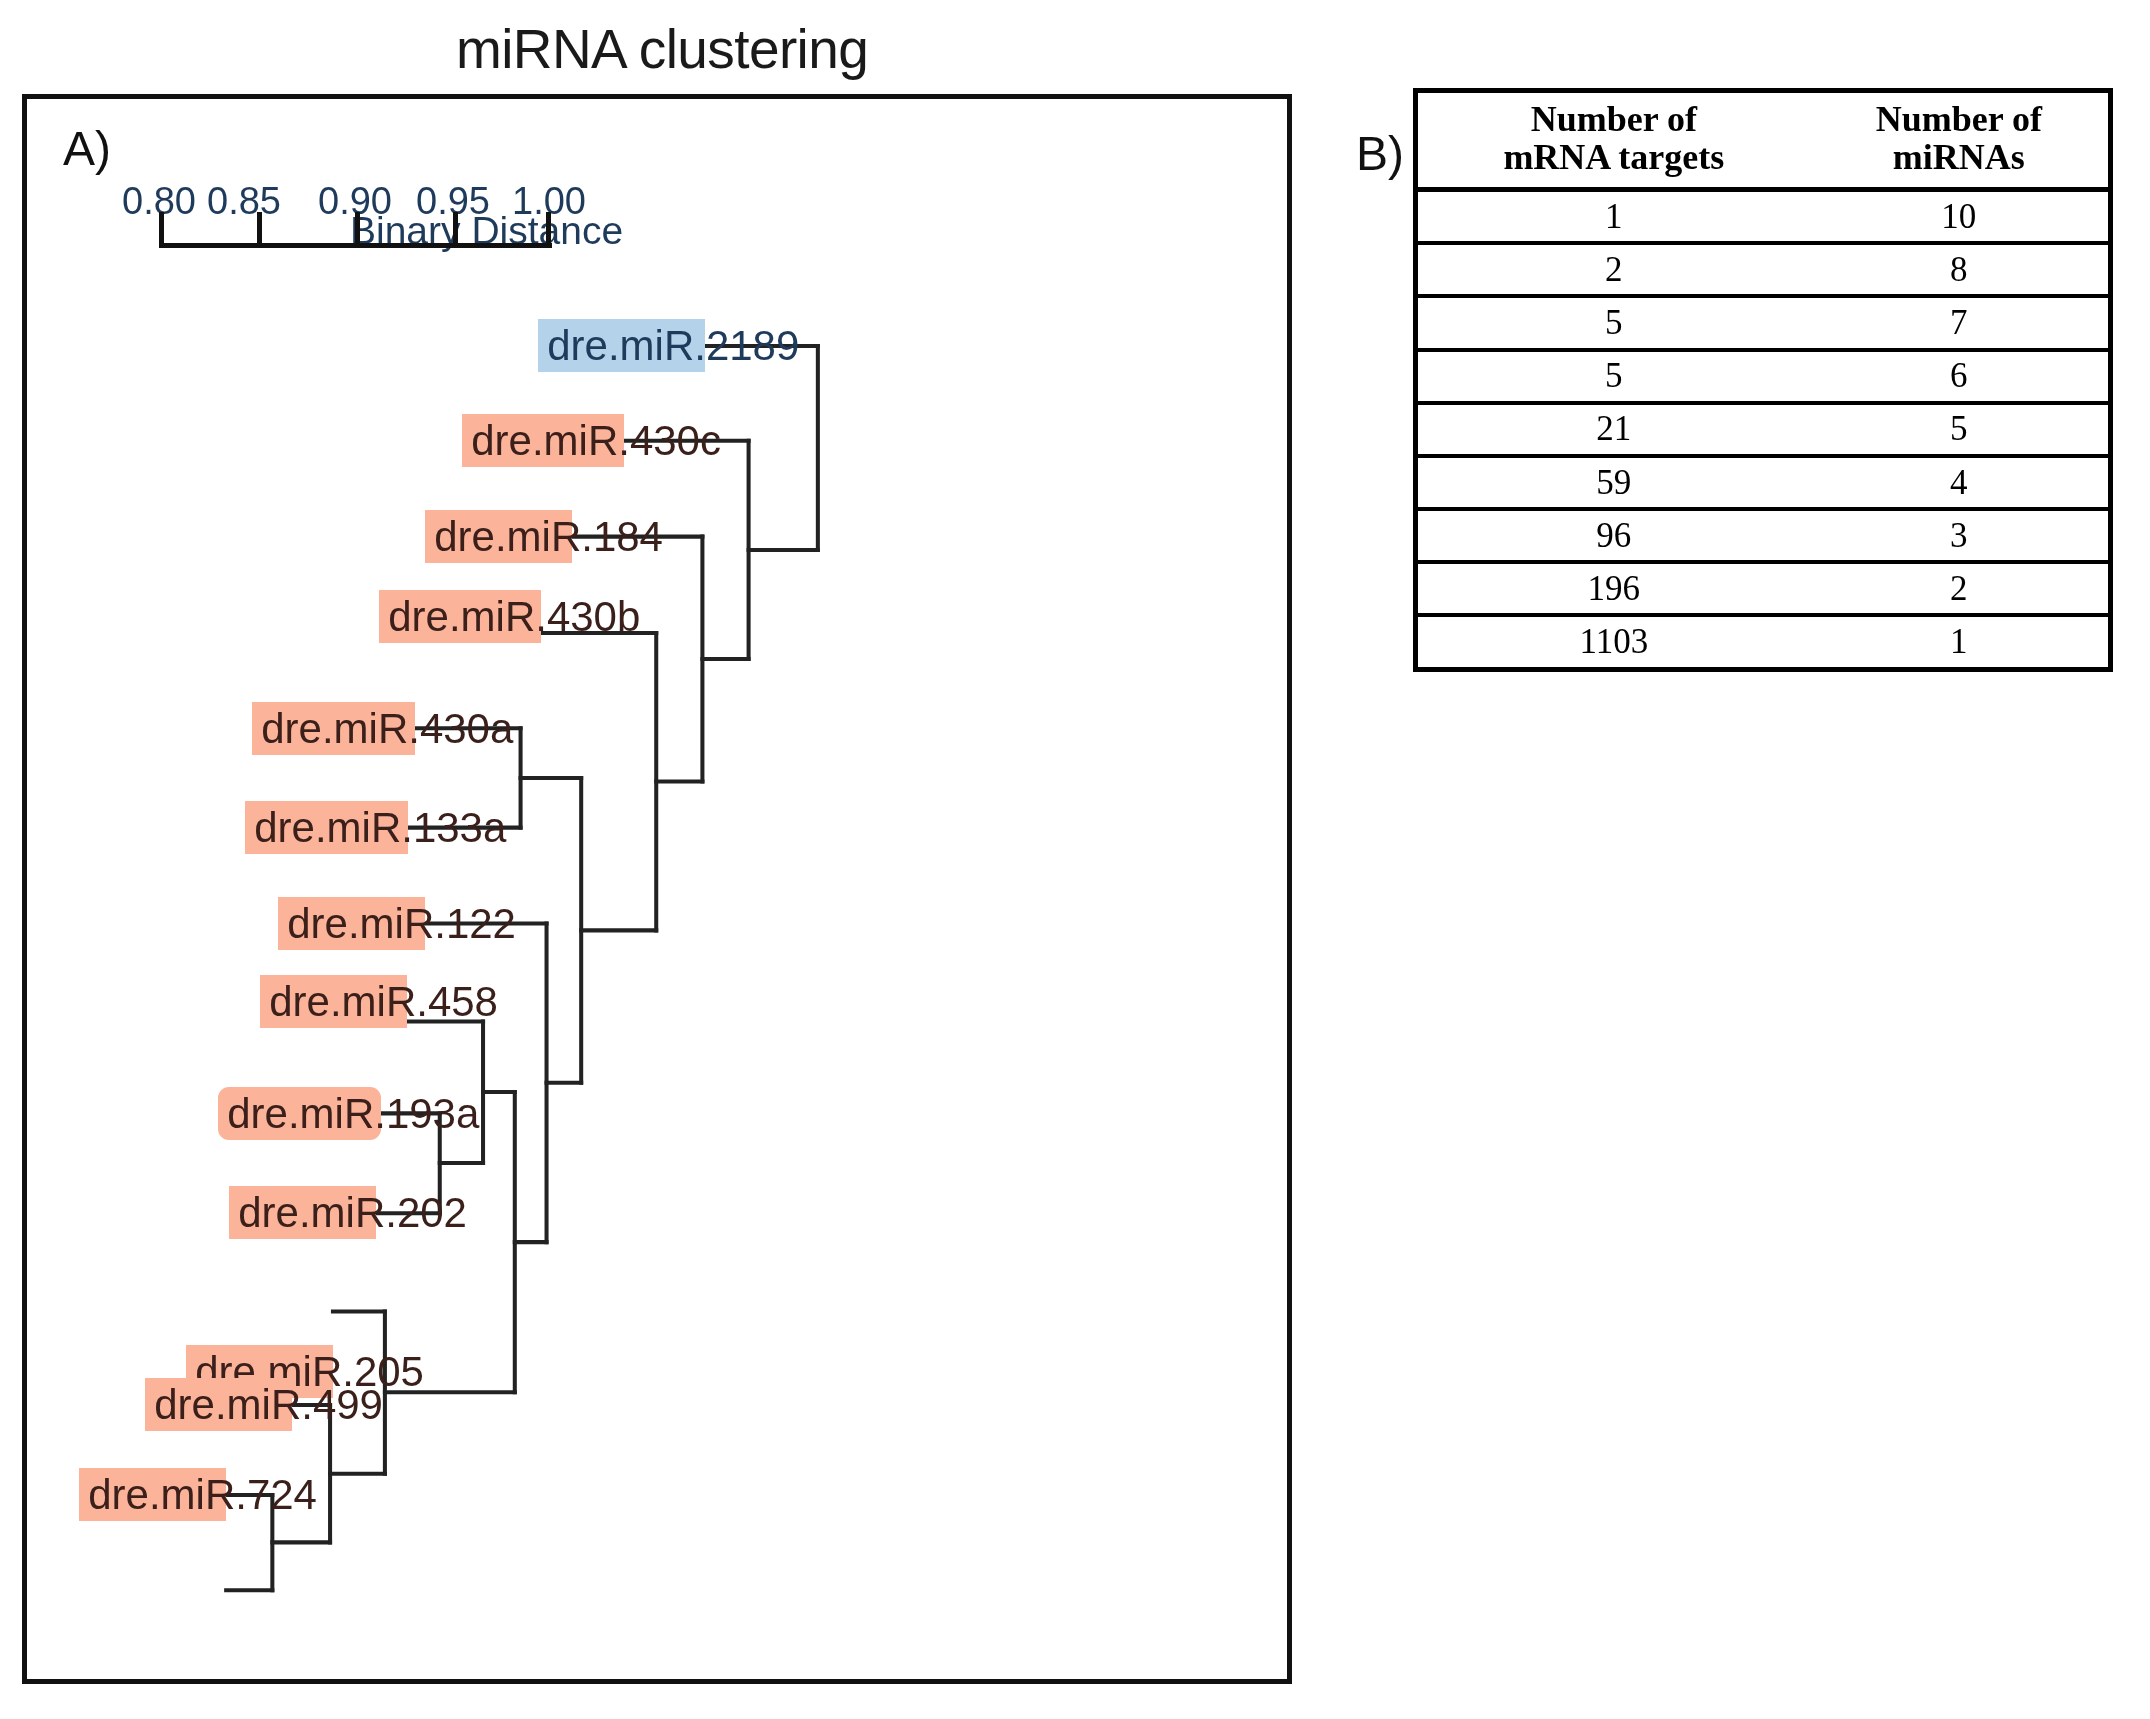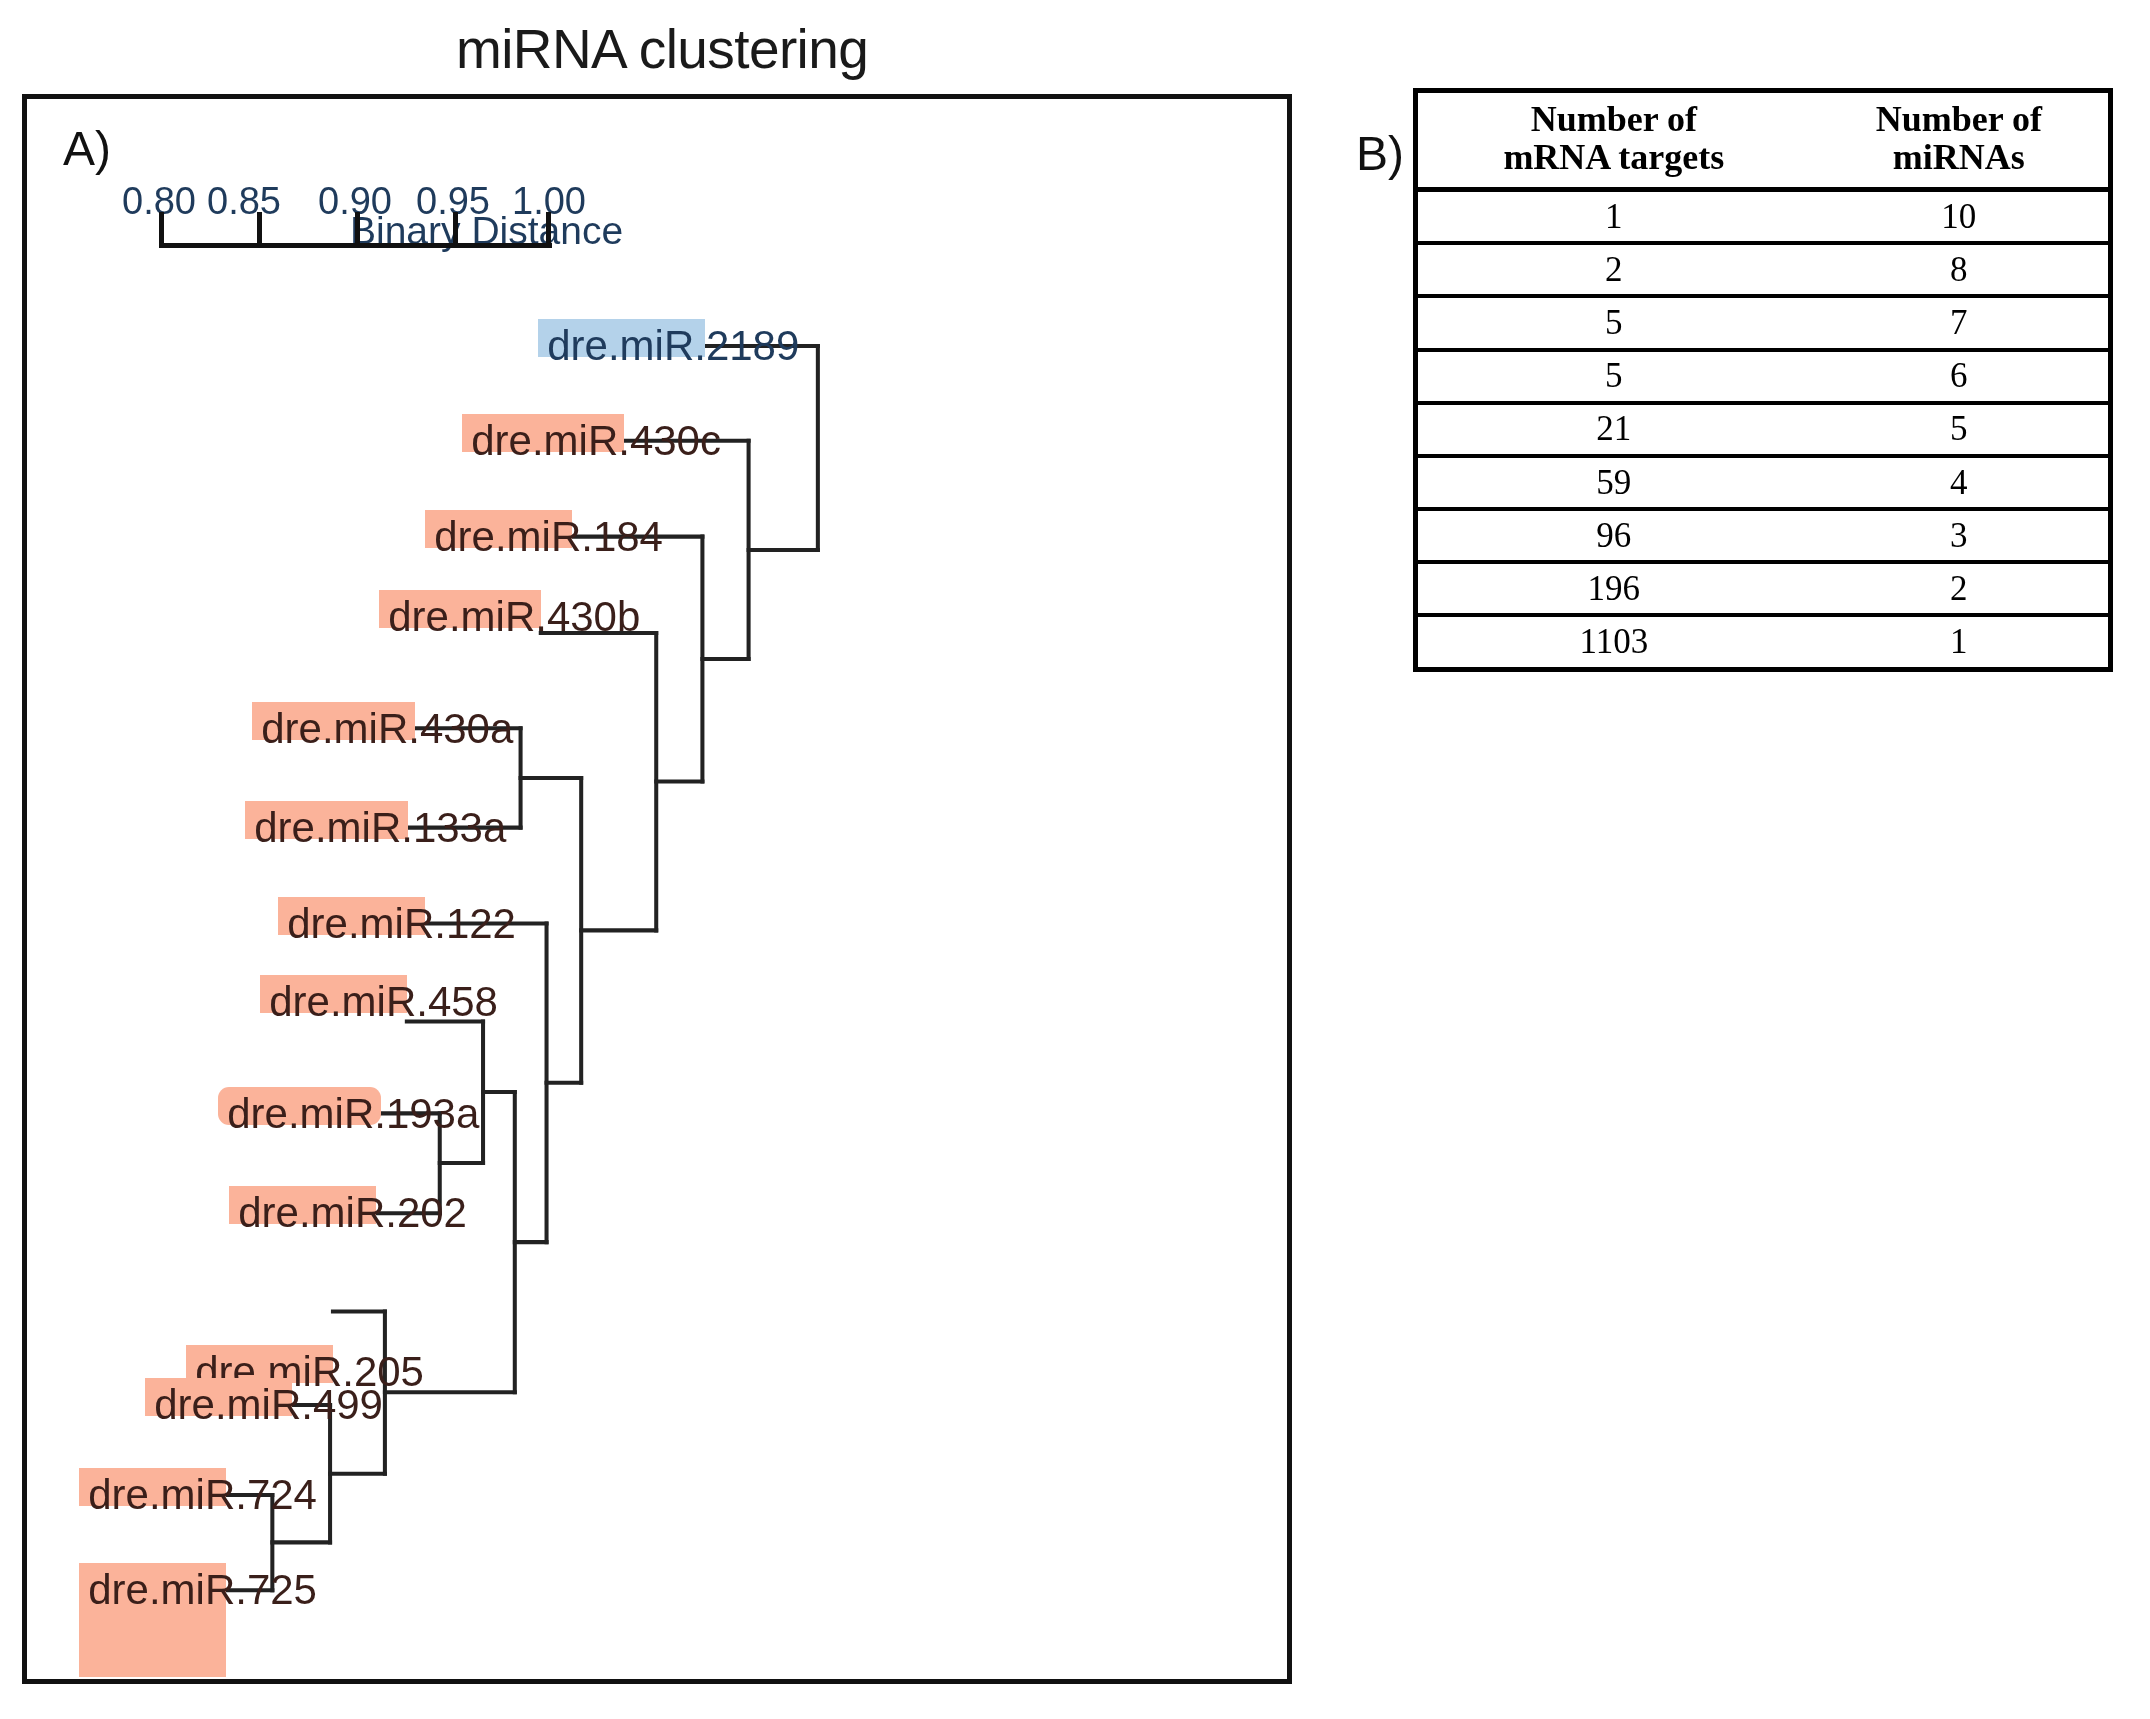--- a/index.html
+++ b/index.html
@@ -33,21 +33,21 @@
     background:#111;
   }
   .axis-tick{
     position:absolute; top:113px; width:4.6px; height:32px; background:#111;
   }
 
   
   #dendro-svg{position:absolute; left:0; top:0; width:1270px; height:1590px;}
 
   .leaf-box{
-    position:absolute; height:38px; line-height:53px;
+    position:absolute; height:53px; line-height:53px;
     font-size:42px; color:#3a1f1a; white-space:nowrap;
     padding:0 9.2px; box-sizing:border-box; text-align:center;
   }
   .leaf-box.salmon{background:#fbb39a;}
   .leaf-box.blue{background:#b4d2ea; color:#1f3b5c;}
 
   
   #panel-b-label{
     position:absolute; left:1356px; top:126px; font-size:48px; color:#111;
   }
@@ -159,21 +159,20 @@
   <div class="leaf-box salmon" style="left:352px;  top:491px; width:162px;text-align:center;">dre.miR.430b</div>
   <div class="leaf-box salmon" style="left:218px;  top:603px;width:163px;margin-left:7px;">dre.miR.430a</div>
   <div class="leaf-box salmon" style="left:218px;  top:702px;width:163px;">dre.miR.133a</div>
   <div class="leaf-box salmon" style="left:251px;  top:798px;width:147px;">dre.miR.122</div>
   <div class="leaf-box salmon" style="left:233px;  top:876px;width:147px;">dre.miR.458</div>
   <div class="leaf-box salmon" style="left:191px;  top:988px;width:163px;border-radius:11px;">dre.miR.193a</div>
   <div class="leaf-box salmon" style="left:202px;  top:1087px;width:147px;">dre.miR.202</div>
   <div class="leaf-box salmon" style="left:159px;  top:1246px;width:147px;">dre.miR.205</div>
   <div class="leaf-box salmon" style="left:118px;  top:1279px;width:147px;">dre.miR.499</div>
   <div class="leaf-box salmon" style="left:52px;   top:1369px;width:147px;">dre.miR.724</div>
-  <div class="leaf-box salmon" style="left:52px;   top:1464px;width:147px;height:114px;line-height:53px;">dre.miR.725</div>
 
 </div>
 
 <div id="panel-a-label">A)</div>
 
 <div id="panel-b-label">B)</div>
 
 <div id="table-wrap">
   <table id="targets-table">
     <thead>

